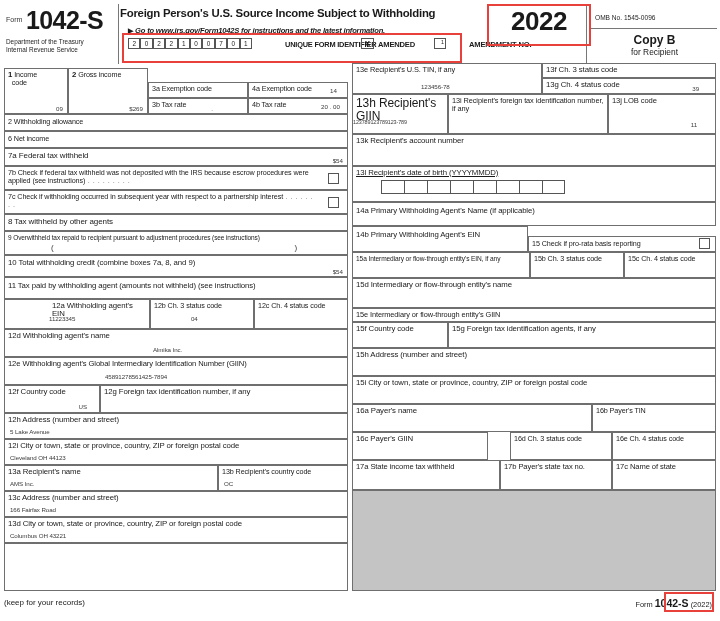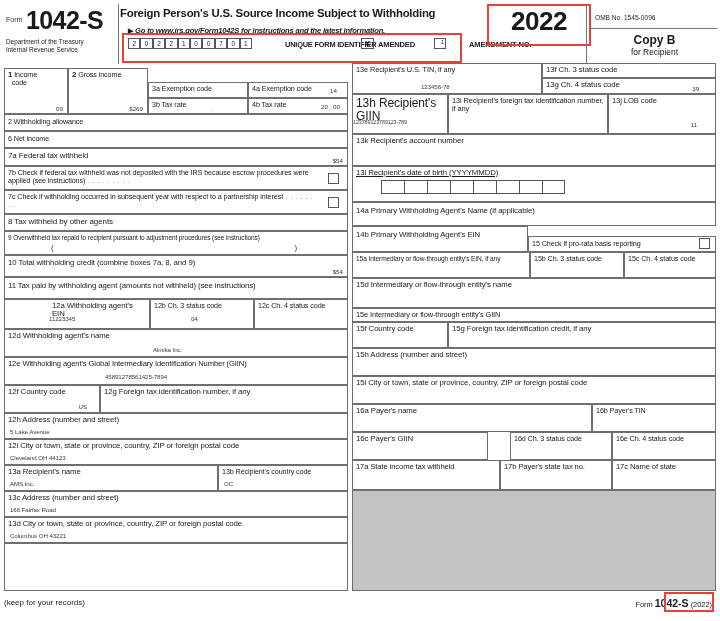--- a/index.html
+++ b/index.html
@@ -296,21 +296,21 @@
   <div class="bx" style="left:352px; top:278px; width:364px; height:30px;">
     <span class="cap lbl" style="font-size:7.8px;">15d Intermediary or flow-through entity's name</span>
   </div>
   <div class="bx" style="left:352px; top:308px; width:364px; height:14px;">
     <span class="cap lbl" style="font-size:7.4px;">15e Intermediary or flow-through entity's GIIN</span>
   </div>
   <div class="bx" style="left:352px; top:322px; width:96px; height:26px;">
     <span class="cap lbl" style="font-size:7.8px;">15f Country code</span>
   </div>
   <div class="bx" style="left:448px; top:322px; width:268px; height:26px;">
-    <span class="cap lbl" style="font-size:7.8px;">15g Foreign tax identification credit, if any</span>
+    <span class="cap lbl" style="font-size:7.8px;">15g Foreign tax identification agents, if any</span>
   </div>
   <div class="bx" style="left:352px; top:348px; width:364px; height:28px;">
     <span class="cap lbl" style="font-size:7.8px;">15h Address (number and street)</span>
   </div>
   <div class="bx" style="left:352px; top:376px; width:364px; height:28px;">
     <span class="cap lbl" style="font-size:7.8px;">15i City or town, state or province, country, ZIP or foreign postal code</span>
   </div>
   <div class="bx" style="left:352px; top:404px; width:240px; height:28px;">
     <span class="cap lbl" style="font-size:7.8px;">16a   Payer's name</span>
   </div>

